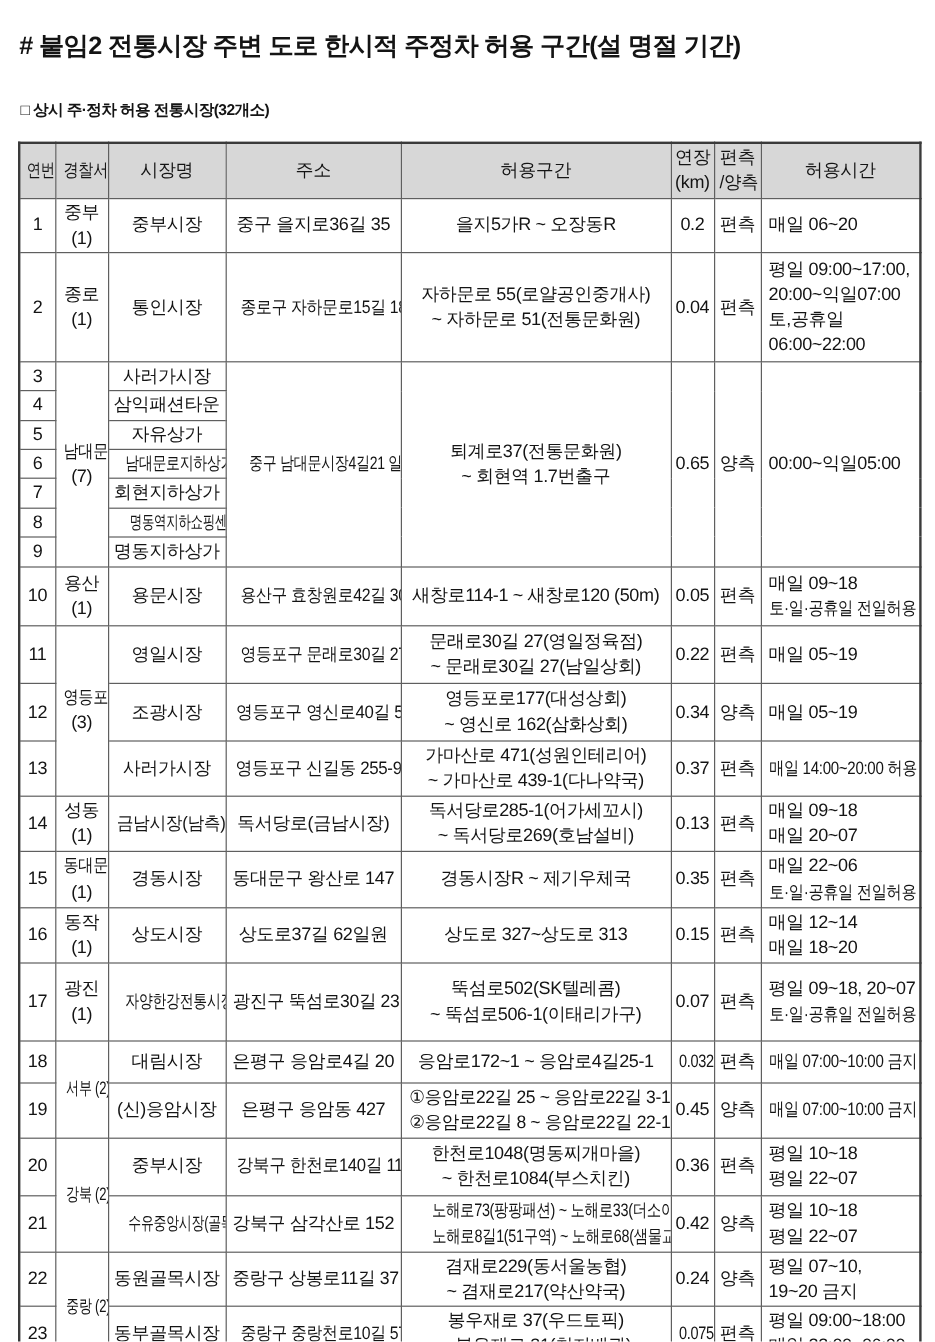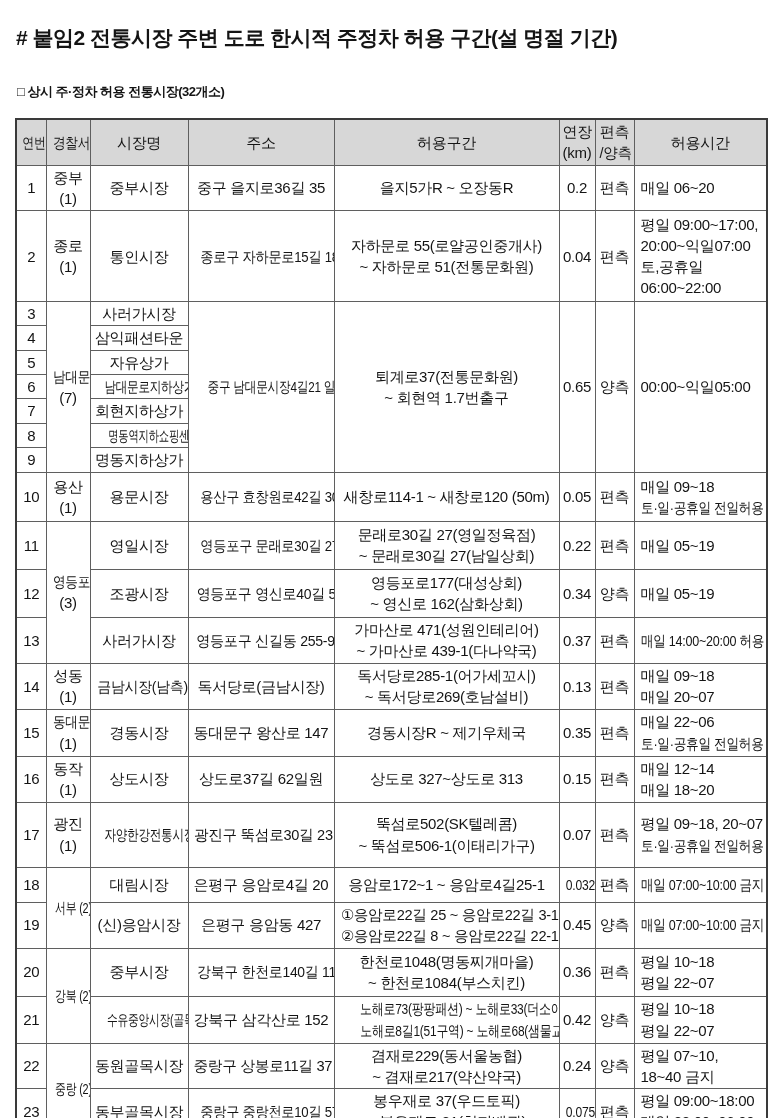--- a/index.html
+++ b/index.html
@@ -566,21 +566,21 @@
             <div class="ln">~ 겸재로217(약산약국)</div>
           </td>
           <td>
             <div class="ln">0.24</div>
           </td>
           <td>
             <div class="ln">양측</div>
           </td>
           <td class="colL">
             <div class="ln">평일 07~10,</div>
-            <div class="ln">18~40 금지</div>
+            <div class="ln">19~20 금지</div>
           </td>
         </tr>
         <tr style="height: 46px;">
           <td>
             <div class="ln">23</div>
           </td>
           <td>
             <div class="ln">동부골목시장</div>
           </td>
           <td>

